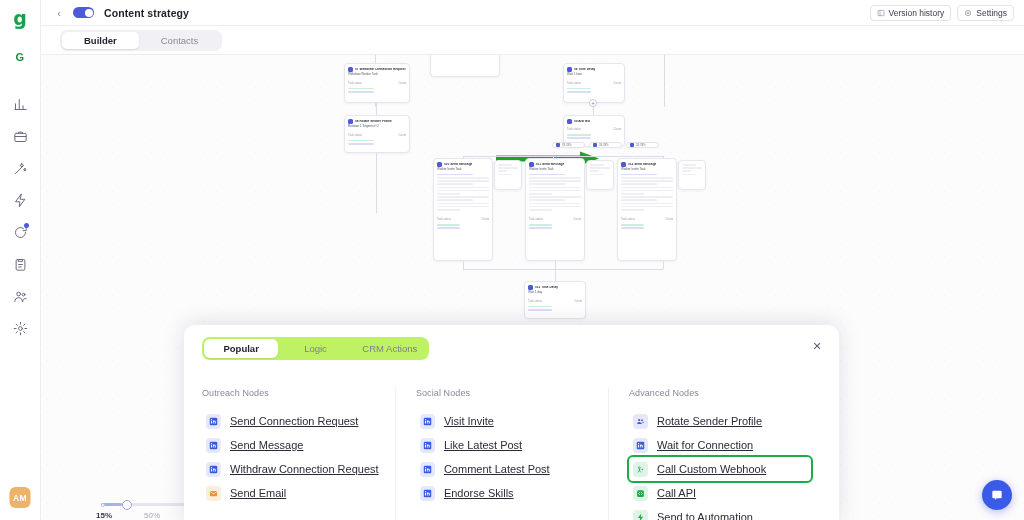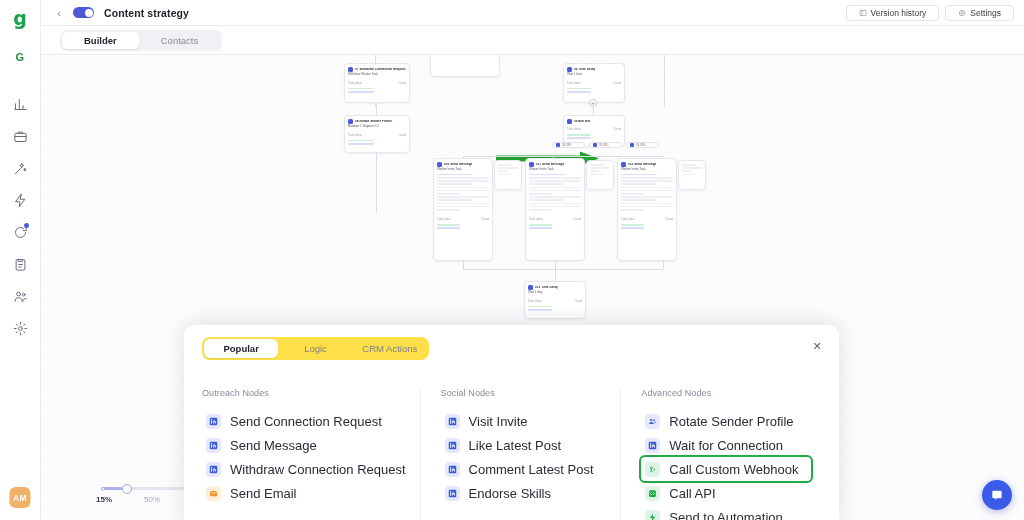--- a/index.html
+++ b/index.html
@@ -56,21 +56,21 @@
     position: relative; cursor: pointer; flex: none;
   }
   .toggle::after {
     content: ""; position: absolute; right: 1.5px; top: 1.5px;
     width: 8px; height: 8px; border-radius: 50%; background: #fff;
   }
   .flow-title { margin-left: 10px; font-size: 10.5px; font-weight: 700; color: #23232e; letter-spacing: .1px; }
   .topbar-right { margin-left: auto; display: flex; gap: 6px; align-items: center; }
   .tb-btn {
     height: 16px; border: 1px solid #e2e2ea; border-radius: 4px; background: #fff;
-    display: flex; align-items: center; gap: 4px; padding: 0 12px;
+    display: flex; align-items: center; gap: 4px; padding: 0 6px;
     font-size: 8.5px; color: #3c3c48; cursor: pointer; white-space: nowrap;
   }
   .tb-btn svg { width: 8px; height: 8px; stroke: #6b6b80; fill:none; stroke-width: 1.5; }
 
   
   .subbar {
     position: absolute; left: 41px; top: 26px; right: 0; height: 29px;
     background: #ffffff; border-bottom: 1px solid #ececf1;
     display: flex; align-items: center; padding-left: 19px;
   }
@@ -117,41 +117,41 @@
   .mini-pill i { width: 4px; height: 4px; border-radius: 1px; background: #4f5ad8; display:block; }
   .plus-btn {
     position: absolute; width: 8px; height: 8px; border-radius: 50%;
     background: #ffffff; border: 1px solid #c9c9e0; cursor: pointer;
     display: flex; align-items: center; justify-content: center;
     font-size: 6px; color: #7b7b95; line-height: 1;
   }
   .arrow-annot { position: absolute; left: 455px; top: 96px; width: 105px; height: 15px; }
 
   
-  .zoomctl { position: absolute; left: 55px; bottom: 16px; width: 160px; }
+  .zoomctl { position: absolute; left: 55px; bottom: 0; width: 160px; }
   .zoom-track { position: relative; height: 3px; background: #e4e4ee; border-radius: 2px; margin: 0 5px 5px 5px; }
   .zoom-fill { position: absolute; left: 0; top: 0; height: 3px; width: 14%; background: #aab0ea; border-radius: 2px; }
   .zoom-knob {
     position: absolute; left: 14%; top: -3.5px; width: 10px; height: 10px;
     border-radius: 50%; background: #ffffff; border: 1.5px solid #9aa1e6; cursor: pointer;
   }
   .zoom-dot { position: absolute; left: 0; top: -0.5px; width: 4px; height: 4px; border-radius: 50%; background: #ffffff; border: 1px solid #b7bcec; }
   .zoom-labels { display: flex; font-size: 8px; }
   .zoom-labels span { color: #a9a9b8; }
   .zoom-labels span.cur { color: #3a3a48; font-weight: 700; width: 48px; }
   .zoom-labels span.mid { width: 50px; }
 
   
   .picker {
     position: absolute; left: 184px; top: 325px; width: 655px; height: 200px;
     background: #ffffff; border-radius: 11px 11px 0 0;
     box-shadow: 0 -2px 22px rgba(30,30,70,.13);
     padding: 12px 18px 0 18px;
   }
-  .picker-tabs { display: flex; background: #fde047; border-radius: 8px; padding: 2px; width: 227px; }
+  .picker-tabs { display: flex; background: #bef264; border-radius: 8px; padding: 2px; width: 227px; }
   .ptab {
     flex: 1; text-align: center; padding: 4px 0; font-size: 9.5px; color: #7d7d90;
     border-radius: 6px; cursor: pointer; white-space: nowrap;
   }
   .ptab.active { background: #ffffff; color: #23232e; font-weight: 600; box-shadow: 0 1px 2px rgba(0,0,0,.08); }
   .picker-close {
     position: absolute; right: 14px; top: 13px; width: 16px; height: 16px; cursor: pointer;
     display: flex; align-items: center; justify-content: center; color: #5d5d70; font-size: 11px;
   }
   .picker-cols { display: flex; margin-top: 28px; }
@@ -162,21 +162,21 @@
     display: flex; align-items: center; gap: 9px; height: 24px; margin-bottom: 0px;
     border-radius: 6px; cursor: pointer; padding: 0 4px; position: relative;
   }
   .pitem.highlight { outline: 2px solid #1faa47; outline-offset: 0px; border-radius: 4px; }
   .pico { width: 15px; height: 15px; border-radius: 4px; display: flex; align-items: center; justify-content: center; flex: none; }
   .pico svg { width: 9px; height: 9px; }
   .pico.li { background: #e5e8fd; }
   .pico.mail { background: #fdeedb; }
   .pico.people { background: #e5e8fd; }
   .pico.grn { background: #ddf4e6; }
-  .pitem-label { font-size: 13px; color: #2b2b38; white-space: nowrap; }
+  .pitem-label { font-size: 11px; color: #2b2b38; white-space: nowrap; text-decoration: underline; }
 
   
   .chat-fab {
     position: absolute; right: 12px; bottom: 10px; width: 30px; height: 30px;
     border-radius: 50%; background: #3a5ae8; cursor: pointer;
     display: flex; align-items: center; justify-content: center;
     box-shadow: 0 2px 8px rgba(40,60,190,.35);
   }
   .chat-fab svg { width: 14px; height: 14px; fill: #ffffff; }
 </style>

